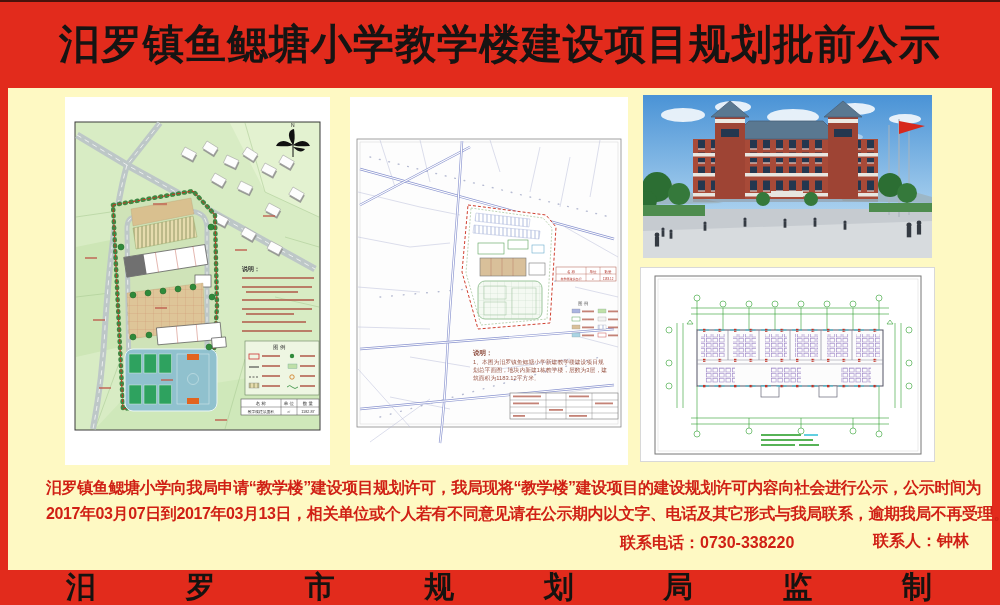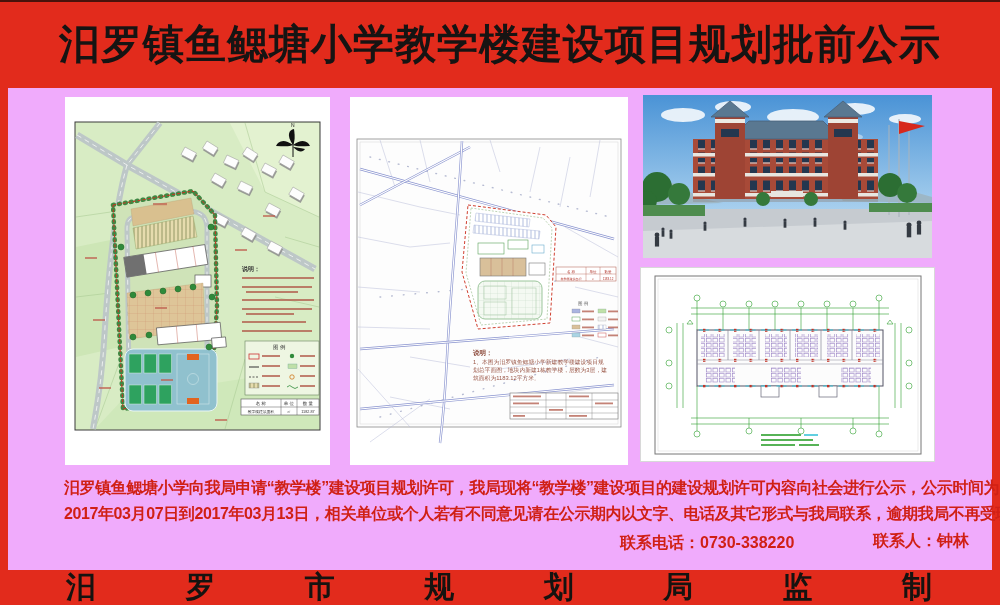--- a/index.html
+++ b/index.html
@@ -1,26 +1,26 @@
 <!DOCTYPE html>
 <html><head>
 <meta charset="utf-8">
 <style>
   html,body{margin:0;padding:0;background:#888;}
-  .poster{position:relative;width:1000px;height:605px;background:#f0abfc;overflow:hidden;
+  .poster{position:relative;width:1000px;height:605px;background:#fef9c3;overflow:hidden;
           font-family:"Liberation Sans",sans-serif;}
   .band{position:absolute;background:#e22b1c;}
   .band-top{left:0;top:0;width:1000px;height:86px;border-top:2px solid #49120b;}
   .band-bottom{left:0;top:570px;width:1000px;height:35px;border-bottom:3px solid #49120b;}
   .band-left{left:0;top:86px;width:8px;height:484px;}
   .band-right{left:992px;top:86px;width:8px;height:484px;}
   .title{position:absolute;left:0;top:0;width:1000px;height:84px;line-height:88px;text-align:center;
          font-family:"Liberation Serif",serif;font-size:41px;font-weight:600;color:#161413;letter-spacing:1px;}
   .sheet{position:absolute;background:#ffffff;}
-  .notice{position:absolute;color:#d02015;font-weight:bold;font-size:16px;letter-spacing:-0.4px;white-space:nowrap;margin-left:18px;}
+  .notice{position:absolute;color:#d02015;font-weight:bold;font-size:16px;letter-spacing:-0.4px;white-space:nowrap;}
   .contact{position:absolute;color:#d02015;font-weight:bold;font-size:16px;white-space:nowrap;}
   .footer-text{position:absolute;left:66px;top:571px;width:866px;height:33px;display:flex;
                justify-content:space-between;align-items:center;color:#151310;font-weight:bold;font-size:30px;}
   svg{display:block;}
   svg text{font-family:"Liberation Sans",sans-serif;}
   
   .road{stroke:#bdc7c7;fill:none;}
   .roadc{stroke:#ffffff;stroke-width:.7;fill:none;stroke-dasharray:5 4;}
   .hs{fill:#fdfdfd;stroke:#9a9a9a;stroke-width:.5;}
   .sh{fill:#8c8c8c;opacity:.85;}

